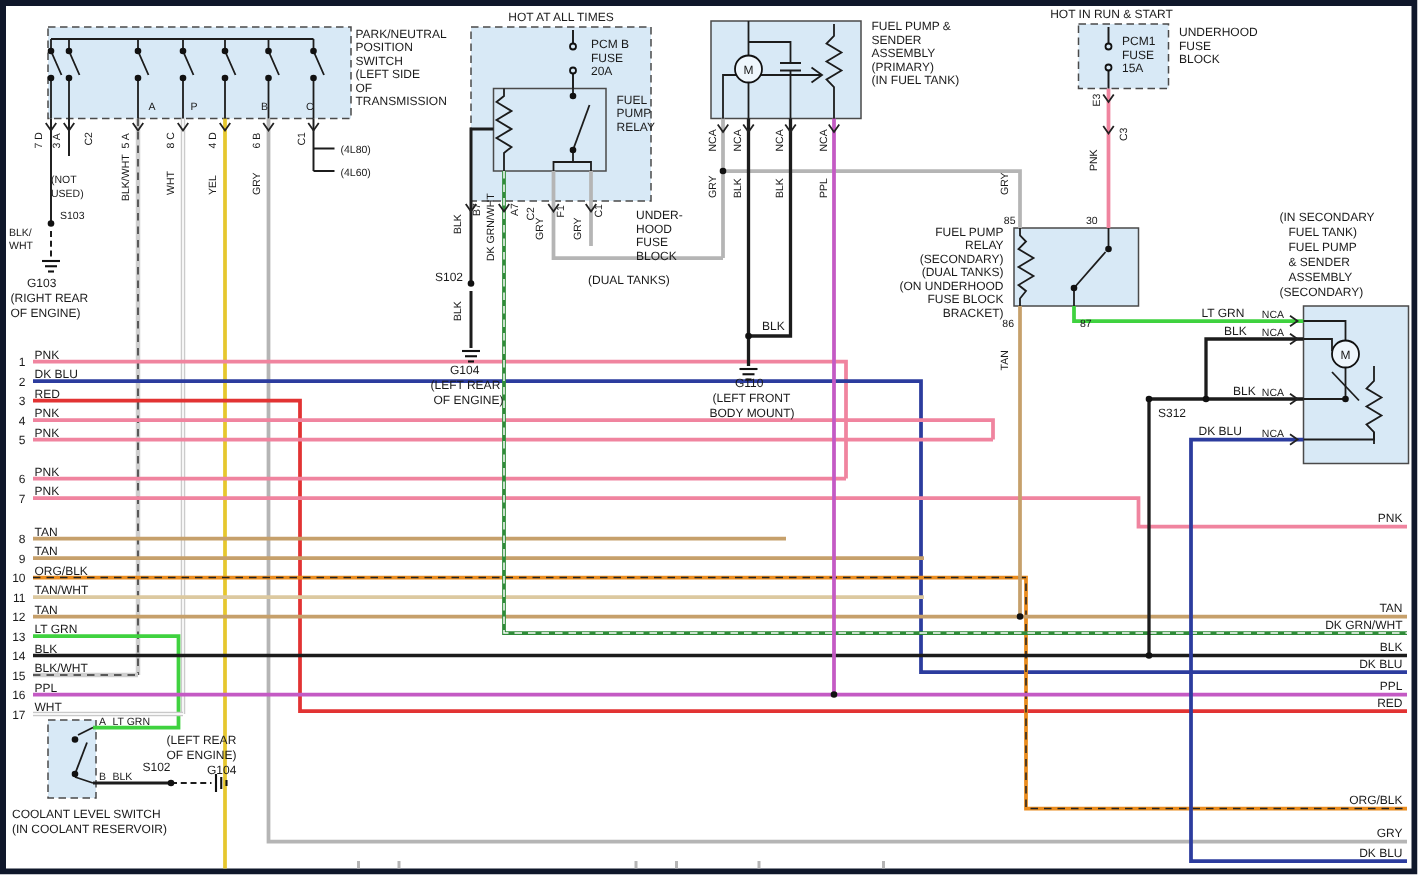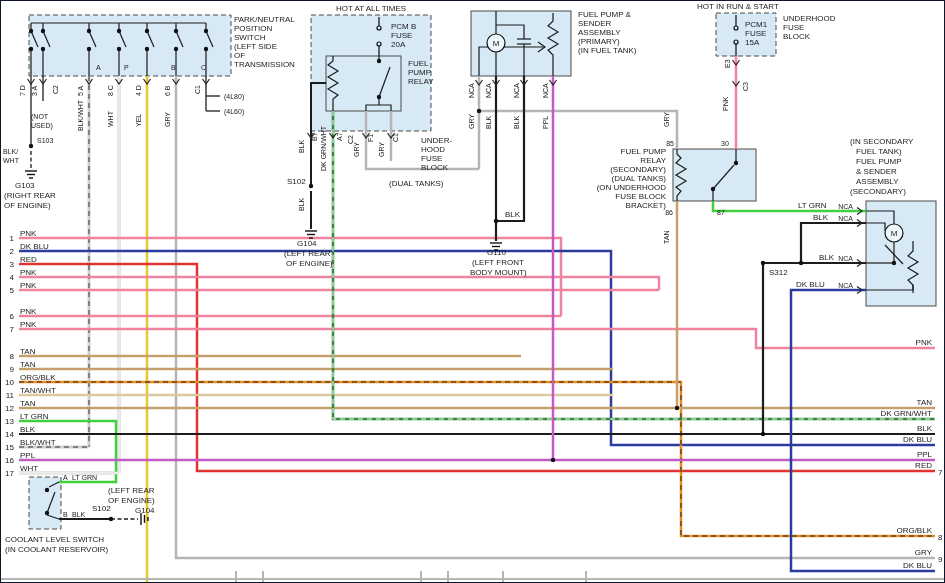--- a/index.html
+++ b/index.html
@@ -1,16 +1,16 @@
 <!DOCTYPE html>
 <html><head>
 <meta charset="utf-8">
 <style>
   html,body{margin:0;padding:0;background:#ffffff;}
-  .stage{position:relative;width:945px;height:583px;background:#fff;border:1px solid #0f172a;box-sizing:border-box;overflow:hidden;}
+  .stage{position:relative;width:945px;height:583px;background:#fff;border:4px solid #0f172a;box-sizing:border-box;overflow:hidden;}
   svg{display:block;}
   svg text{font-family:"Liberation Sans","DejaVu Sans",sans-serif;fill:#1a1a1a;}
 </style>
 </head>
 <body>
 
 <div class="stage">
   <svg id="dg" width="945" height="583" viewBox="0 0 945 583">
       <rect x="28" y="14" width="202" height="61" fill="#d8e9f6" stroke="#4a4a4a" stroke-width="1" stroke-dasharray="5 3"></rect>
       <rect x="310" y="14" width="120" height="116" fill="#d8e9f6" stroke="#4a4a4a" stroke-width="1" stroke-dasharray="5 3"></rect>

